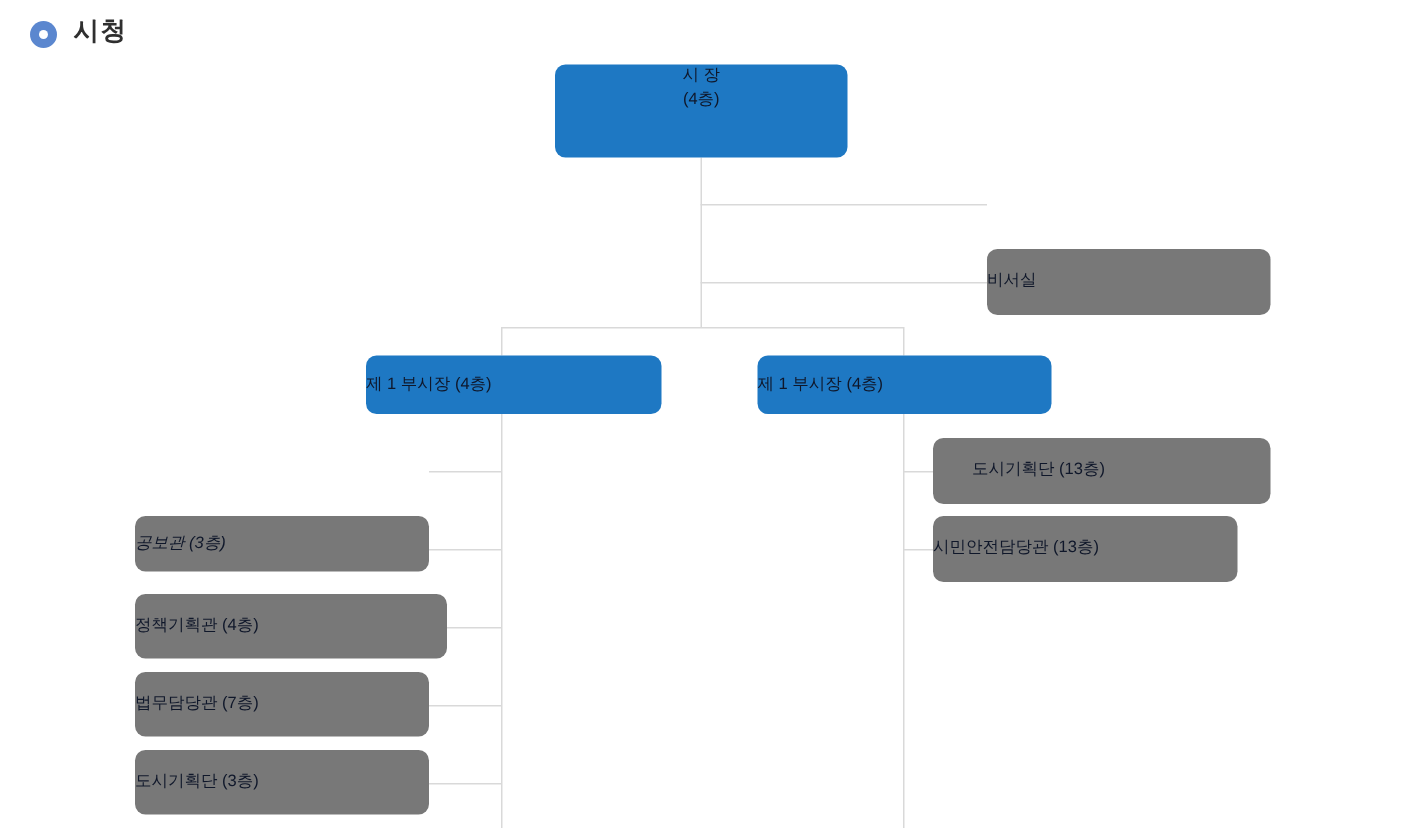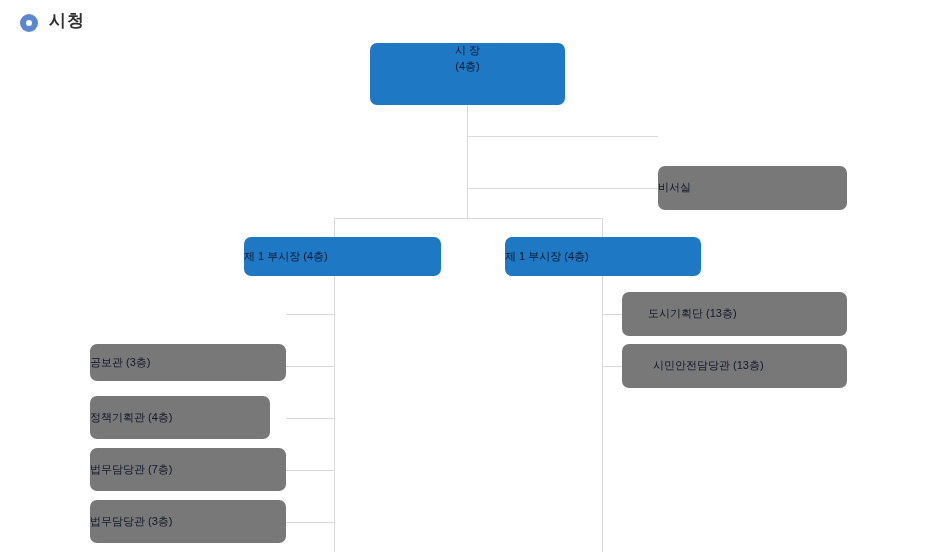--- a/index.html
+++ b/index.html
@@ -62,27 +62,27 @@
   .node.blue { background: #1e78c3; }
   .node.gray { background: #787878; }
 
   #node-mayor        { left: 370px; top: 43px;  width: 195px; height: 62px; flex-direction: column; }
   #node-staff-0      { left: 658px; top: 113px; width: 189px; height: 45px; }
   #node-staff-1      { left: 658px; top: 166px; width: 189px; height: 44px; }
   #node-deputy-0     { left: 244px; top: 237px; width: 197px; height: 39px; }
   #node-deputy-1     { left: 505px; top: 237px; width: 196px; height: 39px; }
 
   #node-d1-0 { left: 90px; top: 292px; width: 196px; height: 43px; }
-  #node-d1-1 { left: 90px; top: 344px; width: 196px; height: 37px; }
-  #node-d1-2 { left: 90px; top: 396px; width: 180px; height: 43px; }
+  #node-d1-1 { left: 90px; top: 344px; width: 196px; height: 37px; font-style: italic; }
+  #node-d1-2 { left: 90px; top: 396px; width: 208px; height: 43px; }
   #node-d1-3 { left: 90px; top: 448px; width: 196px; height: 43px; }
   #node-d1-4 { left: 90px; top: 500px; width: 196px; height: 43px; }
 
   #node-d2-0 { left: 622px; top: 292px; width: 225px; height: 44px; padding-left: 26px; }
-  #node-d2-1 { left: 622px; top: 344px; width: 225px; height: 44px; padding-left: 31px; }
+  #node-d2-1 { left: 622px; top: 344px; width: 203px; height: 44px; }
 
   
   .line { position: absolute; background: #d9d9d9; }
 
   #ln-mayor-trunk   { left: 467px; top: 105px; width: 1px;  height: 113px; }
   #ln-staff-0       { left: 467px; top: 136px; width: 191px; height: 1px; }
   #ln-staff-1       { left: 467px; top: 188px; width: 191px; height: 1px; }
   #ln-tee           { left: 334px; top: 218px; width: 268px; height: 1px; }
   #ln-stub-left     { left: 334px; top: 218px; width: 1px;  height: 19px; }
   #ln-stub-right    { left: 602px; top: 218px; width: 1px;  height: 19px; }
@@ -145,21 +145,21 @@
   <div class="node gray" id="node-d1-1">
     <span>공보관 (3층)</span>
   </div>
   <div class="node gray" id="node-d1-2">
     <span>정책기획관 (4층)</span>
   </div>
   <div class="node gray" id="node-d1-3">
     <span>법무담당관 (7층)</span>
   </div>
   <div class="node gray" id="node-d1-4">
-    <span>법무담당관 (3층)</span>
+    <span>도시기획단 (3층)</span>
   </div>
 
   <div class="node gray" id="node-d2-0">
     <span>도시기획단 (13층)</span>
   </div>
   <div class="node gray" id="node-d2-1">
     <span>시민안전담당관 (13층)</span>
   </div>
 
 </div>

